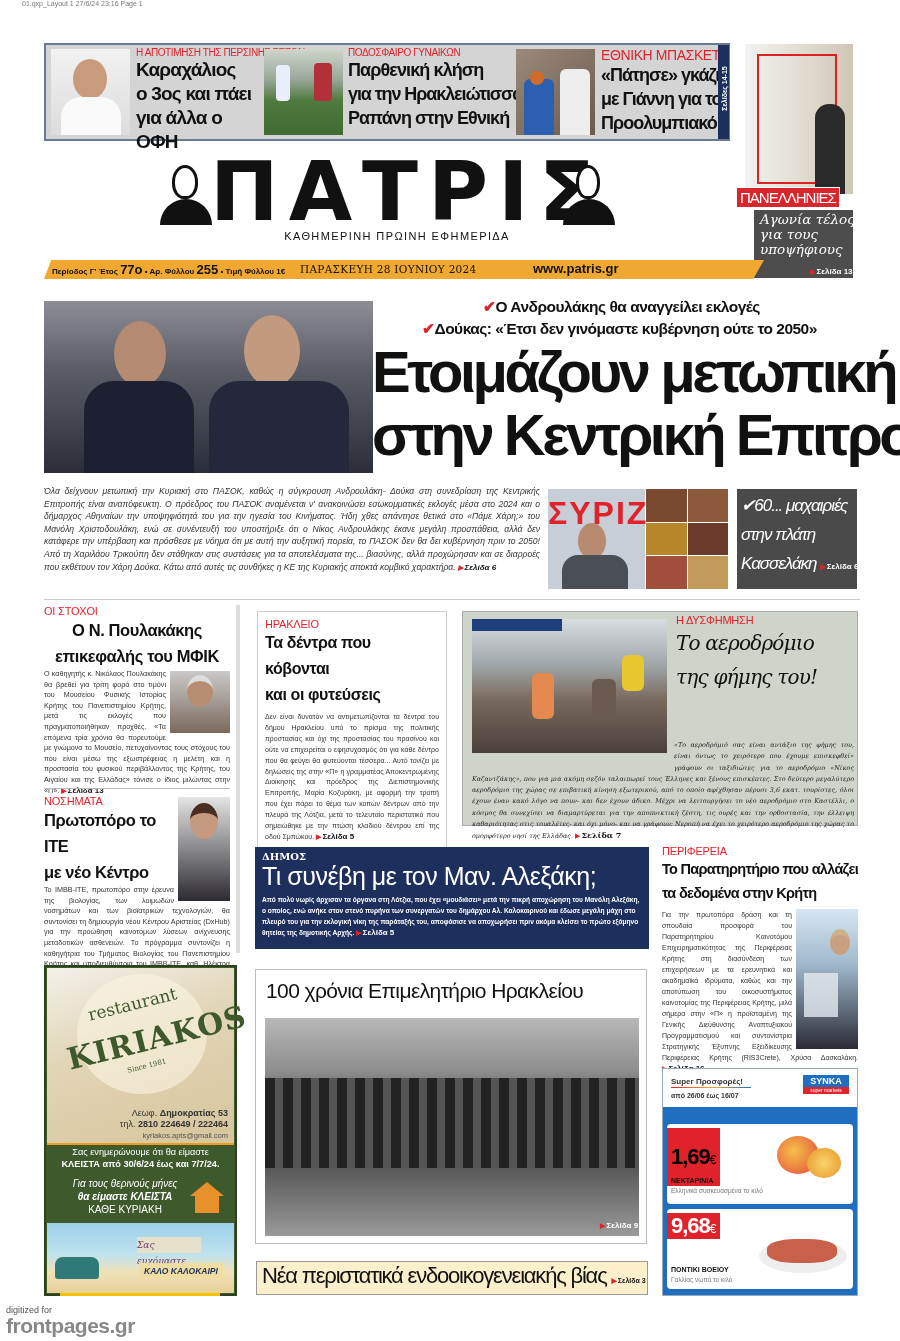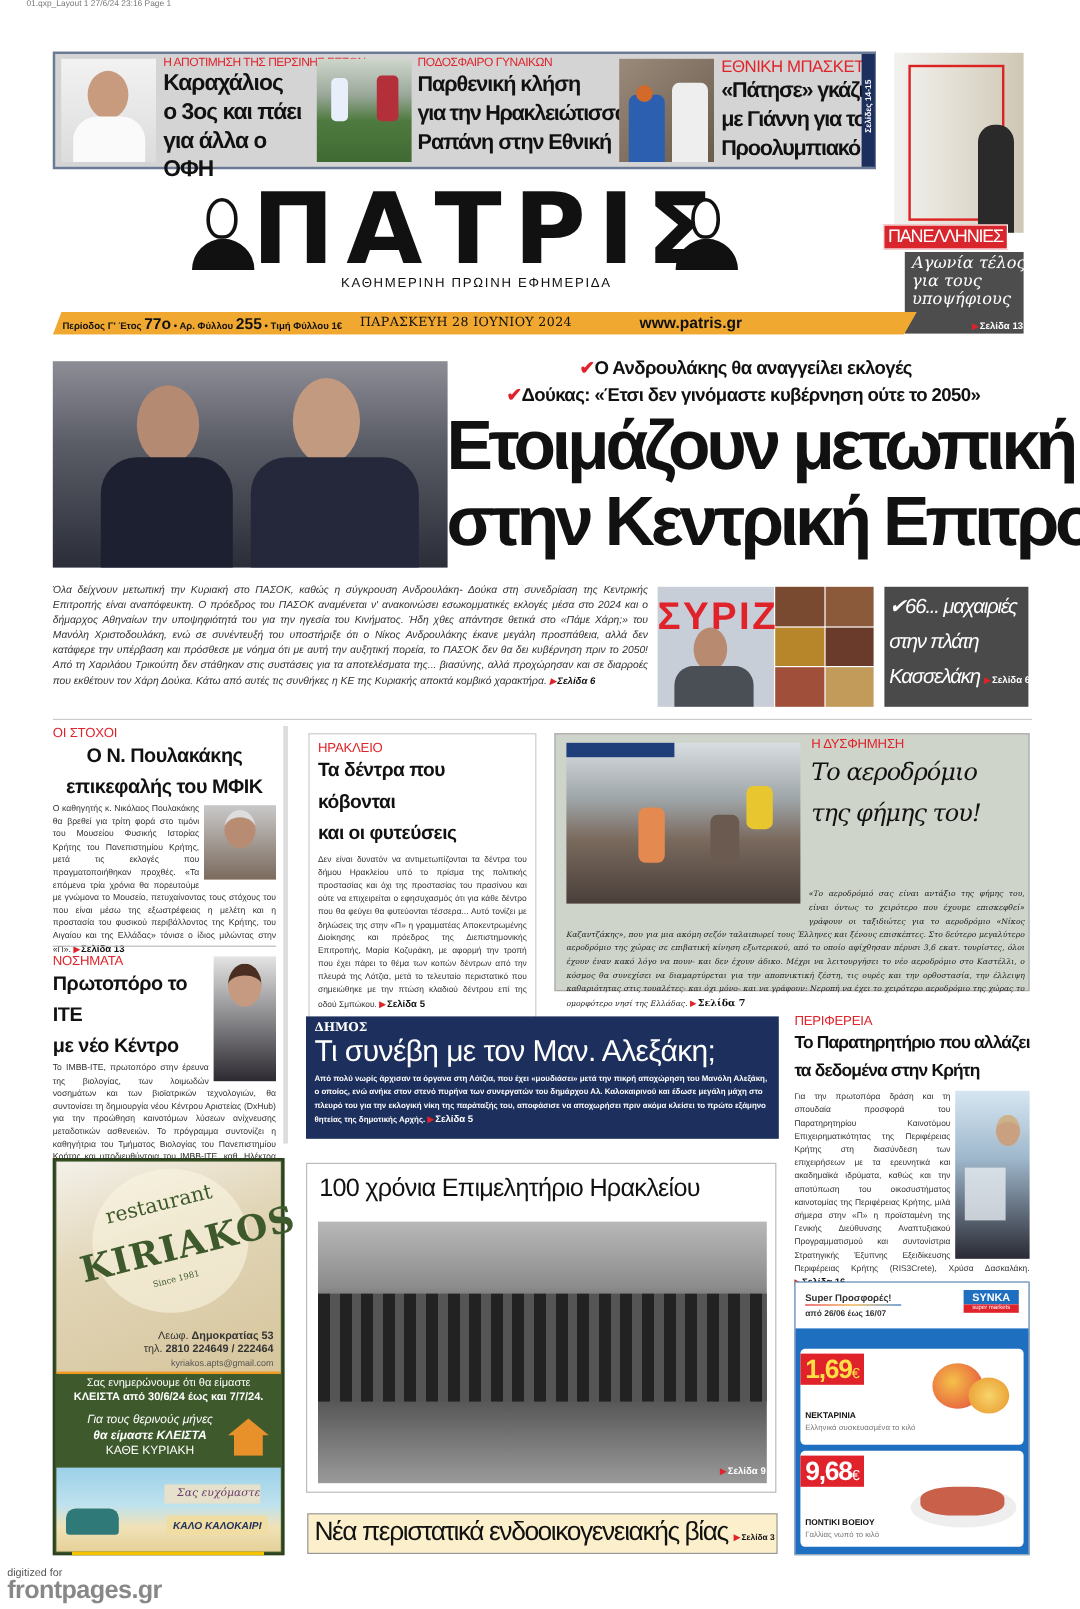--- a/index.html
+++ b/index.html
@@ -119,21 +119,21 @@
 <div class="abs" style="left:646px;top:489px;width:82px;height:100px;display:grid;grid-template-columns:1fr 1fr;grid-template-rows:1fr 1fr 1fr;gap:1px;background:#fff">
   <div style="background:#7a4a30"></div>
     <div style="background:#8a5a3a"></div>
   <div style="background:#b8862a"></div>
     <div style="background:#6a3a2a"></div>
   <div style="background:#a0503a"></div>
     <div style="background:#c29a5a"></div>
 </div>
 <div class="abs" style="left:737px;top:489px;width:120px;height:100px;background:#4a4a4a"></div>
 <div class="abs" style="left:741px;top:491px;color:#fff;font-style:italic;font-size:17px;line-height:29px;letter-spacing:-1px">
-  <div>✔66... μαχαιριές</div>
+  <div>✔60... μαχαιριές</div>
   <div>στην πλάτη</div>
   <div style="white-space:nowrap"><span>Κασσελάκη</span> <span class="ref" style="color:#fff;font-style:normal;letter-spacing:0">Σελίδα 6</span></div>
 </div>
 
 <div class="abs" style="left:44px;top:599px;width:816px;height:1px;background:#ccc"></div>
 <div class="abs" style="left:236px;top:605px;width:4px;height:348px;background:#ddd"></div>
 
 <div class="abs" style="left:44px;top:605px;width:186px">
   <div class="kicker">ΟΙ ΣΤΟΧΟΙ</div>
   <div class="hd" style="font-size:16.5px;line-height:26px;text-align:center">Ο Ν. Πουλακάκης</div>
@@ -228,35 +228,35 @@
   <div>Για τους θερινούς μήνες</div>
   <div style="font-weight:bold">θα είμαστε ΚΛΕΙΣΤΑ</div>
   <div style="font-weight:normal;font-style:normal">ΚΑΘΕ ΚΥΡΙΑΚΗ</div>
 </div>
 <div class="abs" style="left:190px;top:1182px;width:34px;height:32px">
   <div style="position:absolute;left:0;top:0;width:0;height:0;border-left:17px solid transparent;border-right:17px solid transparent;border-bottom:14px solid #e8902a"></div>
   <div style="position:absolute;left:5px;top:13px;width:24px;height:18px;background:#e8902a"></div>
 </div>
 <div class="abs" style="left:47px;top:1223px;width:187px;height:70px;background:linear-gradient(180deg,#9cd0e8 0%,#bfe2ee 45%,#f0e2b8 70%,#e6d098 100%)">
   <div style="position:absolute;left:8px;top:34px;width:44px;height:22px;background:#2f7a78;border-radius:8px 8px 3px 3px"></div>
-  <div style="position:absolute;left:90px;top:14px;width:80px;height:16px;background:rgba(235,225,200,.9);font-family:'DejaVu Serif',serif;font-style:italic;font-size:9px;color:#6a3a6a;text-align:right;line-height:16px">Σας ευχόμαστε</div>
+  <div style="position:absolute;left:90px;top:14px;width:64px;height:16px;background:rgba(235,225,200,.9);font-family:'DejaVu Serif',serif;font-style:italic;font-size:9px;color:#6a3a6a;text-align:left;line-height:16px">Σας ευχόμαστε</div>
   <div style="position:absolute;left:92px;top:40px;width:84px;height:16px;background:rgba(240,220,160,.95);font-weight:bold;font-style:italic;font-size:8.5px;color:#1d2f5c;text-align:center;line-height:16px">ΚΑΛΟ ΚΑΛΟΚΑΙΡΙ</div>
 </div>
 <div class="abs" style="left:60px;top:1293px;width:160px;height:3px;background:#f4c200"></div>
 
 <div class="abs" style="left:662px;top:1068px;width:196px;height:228px;background:#1f6fc0;border:1px solid #9ab"></div>
 <div class="abs" style="left:663px;top:1069px;width:194px;height:38px;background:#fff">
   <div style="position:absolute;left:8px;top:8px;font-size:8px;font-weight:bold;color:#333">Super Προσφορές!</div>
   <div style="position:absolute;left:8px;top:18px;width:80px;height:1px;background:linear-gradient(90deg,#e0232b,#f0a830,#1f6fc0)"></div>
   <div style="position:absolute;left:8px;top:23px;font-size:7px;font-weight:bold;color:#333">από 26/06 έως 16/07</div>
   <div style="position:absolute;right:8px;top:6px;width:46px;height:12px;background:#1f6fc0;color:#fff;font-size:9px;font-weight:bold;text-align:center;line-height:12px">SYNKA</div>
   <div style="position:absolute;right:8px;top:18px;width:46px;height:7px;background:#e0232b;color:#fff;font-size:5px;text-align:center;line-height:7px">super markets</div>
 </div>
 <div class="abs" style="left:667px;top:1124px;width:186px;height:80px;background:#fff;border-radius:4px">
-  <div style="position:absolute;left:0;top:4px;background:#e0232b;color:#fde047;font-weight:bold;font-size:22px;padding:0 4px;letter-spacing:-1px"><span>1,69</span><span style="font-size:12px;font-weight:normal">€</span></div>
+  <div style="position:absolute;left:0;top:4px;background:#e0232b;color:#000000;font-weight:bold;font-size:22px;padding:16px 4px;letter-spacing:-1px"><span>1,69</span><span style="font-size:12px;font-weight:normal">€</span></div>
   <div style="position:absolute;left:4px;top:53px;font-size:7px;font-weight:bold">ΝΕΚΤΑΡΙΝΙΑ</div>
   <div style="position:absolute;left:4px;top:63px;font-size:6.5px;color:#777">Ελληνικά συσκευασμένα το κιλό</div>
   <div style="position:absolute;left:110px;top:12px;width:42px;height:38px;border-radius:50%;background:radial-gradient(circle at 40% 40%,#f5c04a,#e3453a)"></div>
   <div style="position:absolute;left:140px;top:24px;width:34px;height:30px;border-radius:50%;background:radial-gradient(circle at 50% 50%,#f7d46a,#e8952a)"></div>
 </div>
 <div class="abs" style="left:667px;top:1209px;width:186px;height:80px;background:#fff;border-radius:4px">
   <div style="position:absolute;left:0;top:4px;background:#e0232b;color:#fff;font-weight:bold;font-size:22px;padding:0 4px;letter-spacing:-1px"><span>9,68</span><span style="font-size:12px;font-weight:normal">€</span></div>
   <div style="position:absolute;left:4px;top:57px;font-size:7px;font-weight:bold">ΠΟΝΤΙΚΙ ΒΟΕΙΟΥ</div>
   <div style="position:absolute;left:4px;top:67px;font-size:6.5px;color:#777">Γαλλίας νωπό το κιλό</div>
   <div style="position:absolute;left:92px;top:30px;width:88px;height:34px;border-radius:50%;background:#eee"></div>

